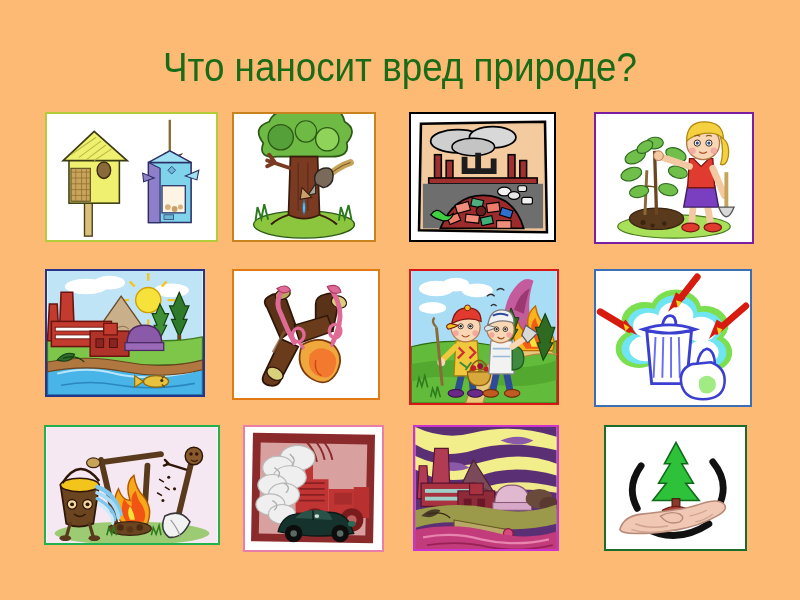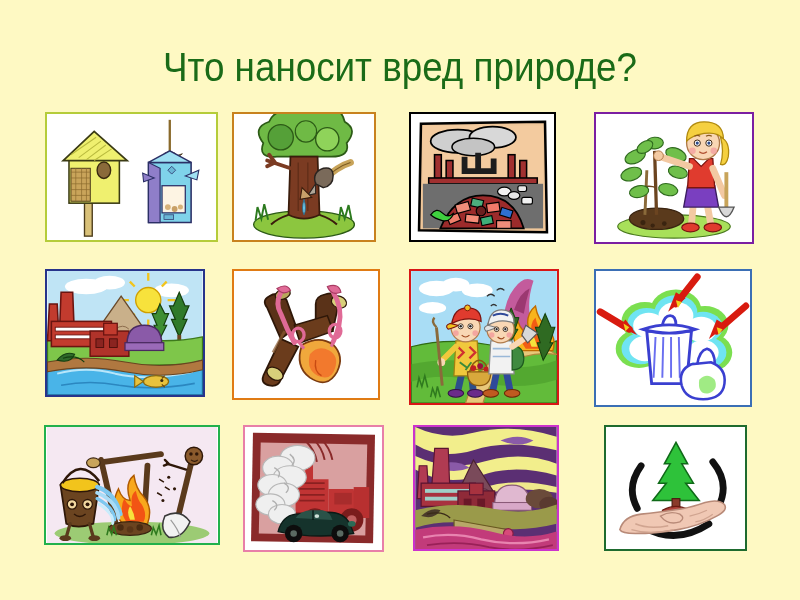--- a/index.html
+++ b/index.html
@@ -10,21 +10,21 @@
   body {
     width: 800px;
     height: 600px;
     overflow: hidden;
     font-family: "Liberation Sans", sans-serif;
   }
   .slide {
     position: relative;
     width: 800px;
     height: 600px;
-    background: #fef9c3;
+    background: #fdba74;
     box-sizing: border-box;
   }
   .slide-title {
     position: absolute;
     top: 44px;
     left: 0;
     width: 800px;
     text-align: center;
     font-family: "Liberation Sans", sans-serif;
     font-size: 40px;

